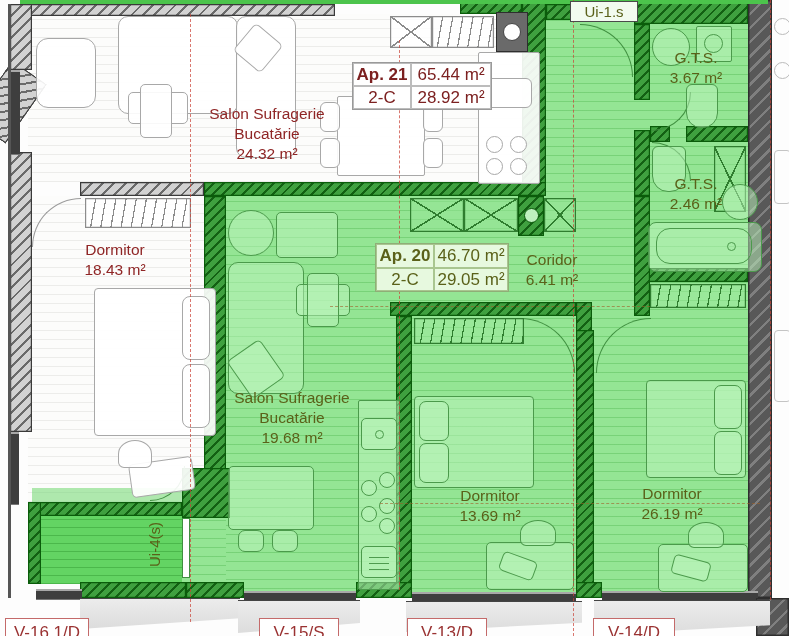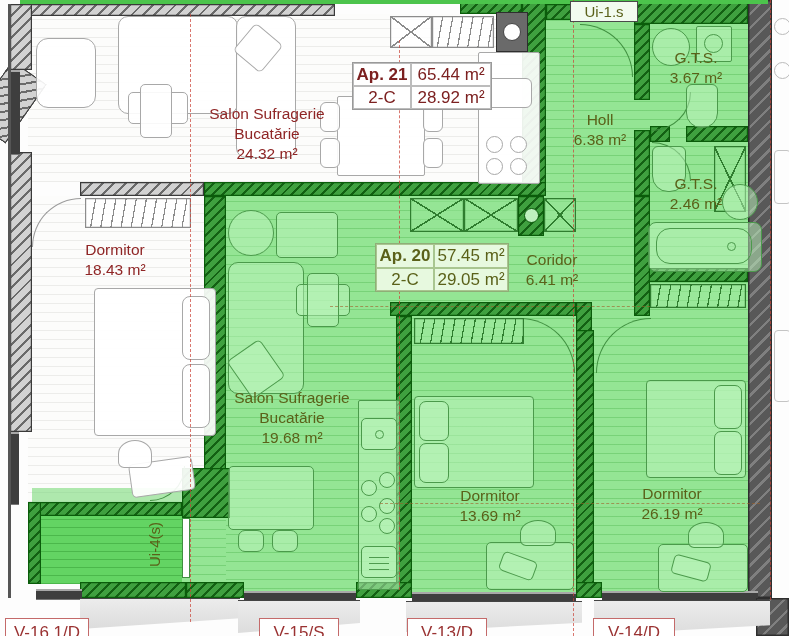--- a/index.html
+++ b/index.html
@@ -228,38 +228,34 @@
   <div class="abs clh" style="left:380px;top:503px;width:380px;"></div>
 
   <div class="abs apbox" style="left:352px;top:62px;width:138px;height:46px;grid-template-rows:1fr 1fr;">
     <div class="nm">Ap. 21</div>
     <div>65.44 m²</div>
     <div>2-C</div>
     <div>28.92 m²</div>
   </div>
   <div class="abs apbox apbox20" style="left:375px;top:243px;width:132px;height:47px;grid-template-rows:1fr 1fr;">
     <div class="nm">Ap. 20</div>
-    <div>57.45 m²</div>
+    <div>46.70 m²</div>
     <div>2-C</div>
     <div>29.05 m²</div>
   </div>
 
   <div class="abs lbl z6" style="left:177px;top:104px;width:180px;">
     <span>Salon Sufragerie</span>
     <span>Bucatărie</span>
     <span>24.32 m²</span>
   </div>
   <div class="abs lbl z6" style="left:25px;top:240px;width:180px;">
     <span>Dormitor</span>
     <span>18.43 m²</span>
   </div>
-  <div class="abs lbl lblg z6" style="left:556px;top:110px;width:88px;">
-    <span>Holl</span>
-    <span>6.38 m²</span>
-  </div>
   <div class="abs lbl lblg z6" style="left:646px;top:48px;width:100px;">
     <span>G.T.S.</span>
     <span>3.67 m²</span>
   </div>
   <div class="abs lbl lblg z6" style="left:646px;top:174px;width:100px;">
     <span>G.T.S.</span>
     <span>2.46 m²</span>
   </div>
   <div class="abs lbl lblg z6" style="left:506px;top:250px;width:92px;">
     <span>Coridor</span>

